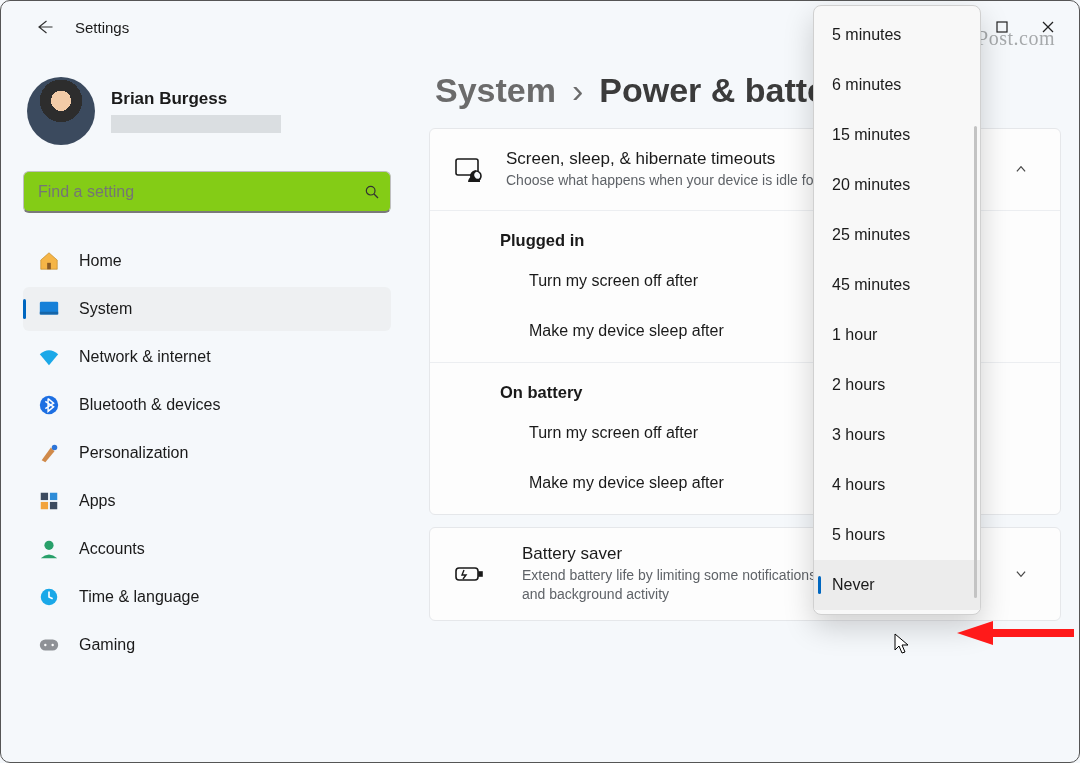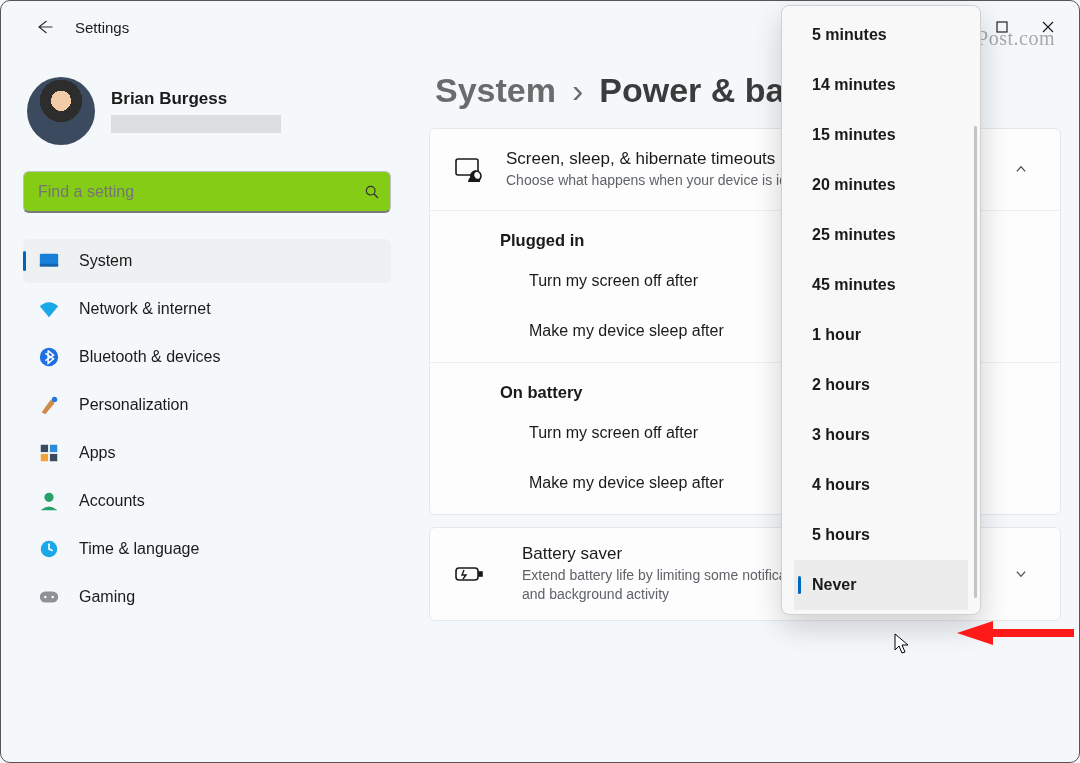--- a/index.html
+++ b/index.html
@@ -221,28 +221,27 @@
   .saver-status {
     font-size: 15px;
     color: #1a1a1a;
   }
 
   
   .flyout {
     position: absolute;
     right: 98px;
     top: 4px;
-    width: 200px;
+    width: 168px;
     background: #f8f8f8;
     border: 1px solid #d0d0d0;
     border-radius: 8px;
     box-shadow: 0 12px 30px rgba(0,0,0,0.18);
-    padding: 4px 12px;
+    padding: 4px 0;
     z-index: 50;
-    font-weight: bold;
   }
   .fly-inner {
     max-height: 648px;
     overflow: hidden;
     position: relative;
   }
   .fly-item {
     height: 50px;
     display: flex;
     align-items: center;
@@ -344,20 +343,29 @@
       <input placeholder="Find a setting" style="">
       <span class="mag">
         <svg width="16" height="16" viewBox="0 0 24 24" fill="none" stroke="#333" stroke-width="1.8">
           <circle cx="10" cy="10" r="6.5"></circle>
             <line x1="15" y1="15" x2="21" y2="21"></line>
         </svg>
       </span>
     </div>
 
     <div class="nav">
+      <div class="nav-item">
+        <span class="nav-icon">
+          <svg width="22" height="22" viewBox="0 0 24 24">
+              <path d="M3 11 L12 3 L21 11 V21 H3 Z" fill="#f5b547" stroke="#b57a12" stroke-width="0.6"></path>
+              <rect x="10" y="14" width="4" height="7" fill="#8a5a24"></rect>
+            </svg>
+        </span>
+        <span>Home</span>
+      </div>
       <div class="nav-item selected">
         <span class="nav-icon">
           <svg width="22" height="22" viewBox="0 0 24 24">
               <rect x="2" y="4" width="20" height="14" rx="1.5" fill="#1680d8"></rect>
               <rect x="2" y="15" width="20" height="3" fill="#1565a8"></rect>
             </svg>
         </span>
         <span>System</span>
       </div>
       <div class="nav-item">
@@ -497,21 +505,21 @@
             </svg>
         </span>
       </div>
     </div>
   </div>
 </div>
 
 <div class="flyout">
   <div class="fly-inner" id="fly-inner">
       <div class="fly-item">5 minutes</div>
-      <div class="fly-item">14 minutes</div>
+      <div class="fly-item">6 minutes</div>
       <div class="fly-item">15 minutes</div>
       <div class="fly-item">20 minutes</div>
       <div class="fly-item">25 minutes</div>
       <div class="fly-item">45 minutes</div>
       <div class="fly-item">1 hour</div>
       <div class="fly-item">2 hours</div>
       <div class="fly-item">3 hours</div>
       <div class="fly-item">4 hours</div>
       <div class="fly-item">5 hours</div>
       <div class="fly-item selected">Never</div>

